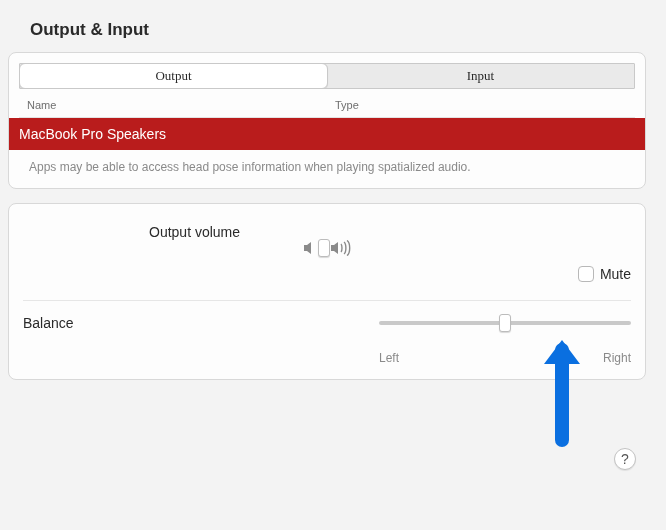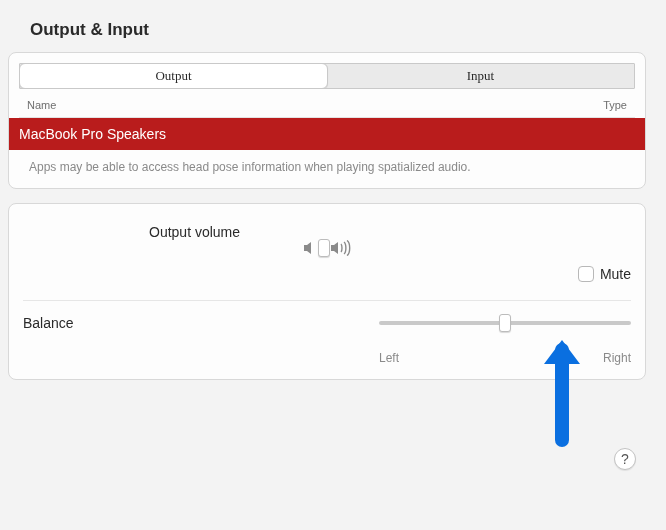--- a/index.html
+++ b/index.html
@@ -42,21 +42,21 @@
   }
   .table-head {
     display: flex;
     padding: 10px 8px 6px 8px;
     font-size: 11px;
     color: #6f6f6f;
     border-bottom: 1px solid #e3e3e3;
     gap: 16px;
   }
   .col-name { flex: 1; }
-  .col-type { flex: 1; text-align: right; }
+  .col-type { flex: 1; }
   .row-selected {
     background: #b91c1c;
     color: #fff;
     font-size: 14px;
     font-weight: 500;
     padding: 8px 10px;
     margin: 0 -10px 0 -10px;
   }
   .hint {
     font-size: 12px;

